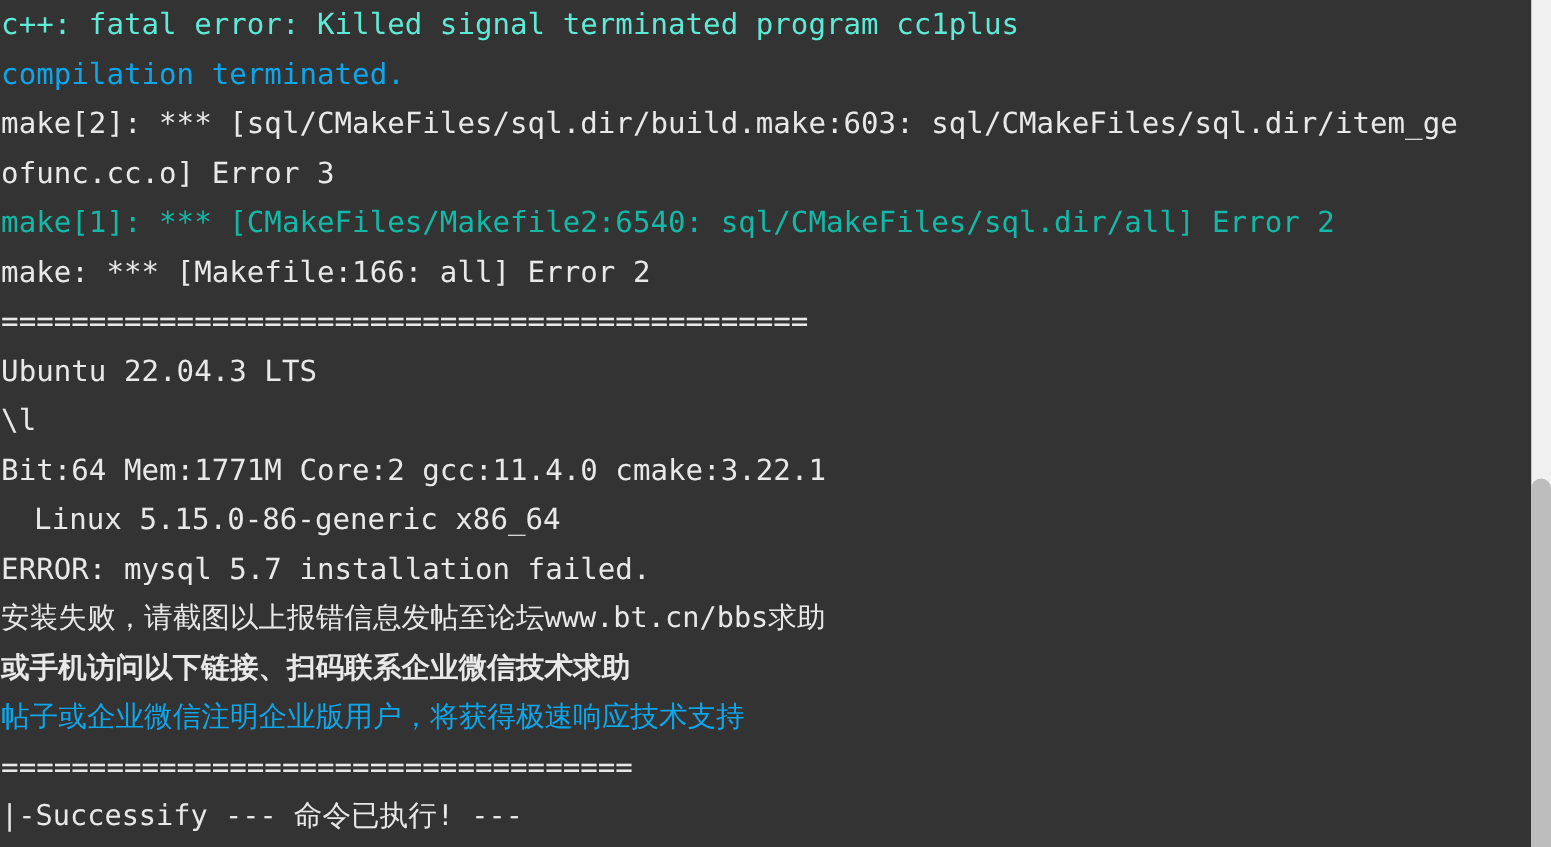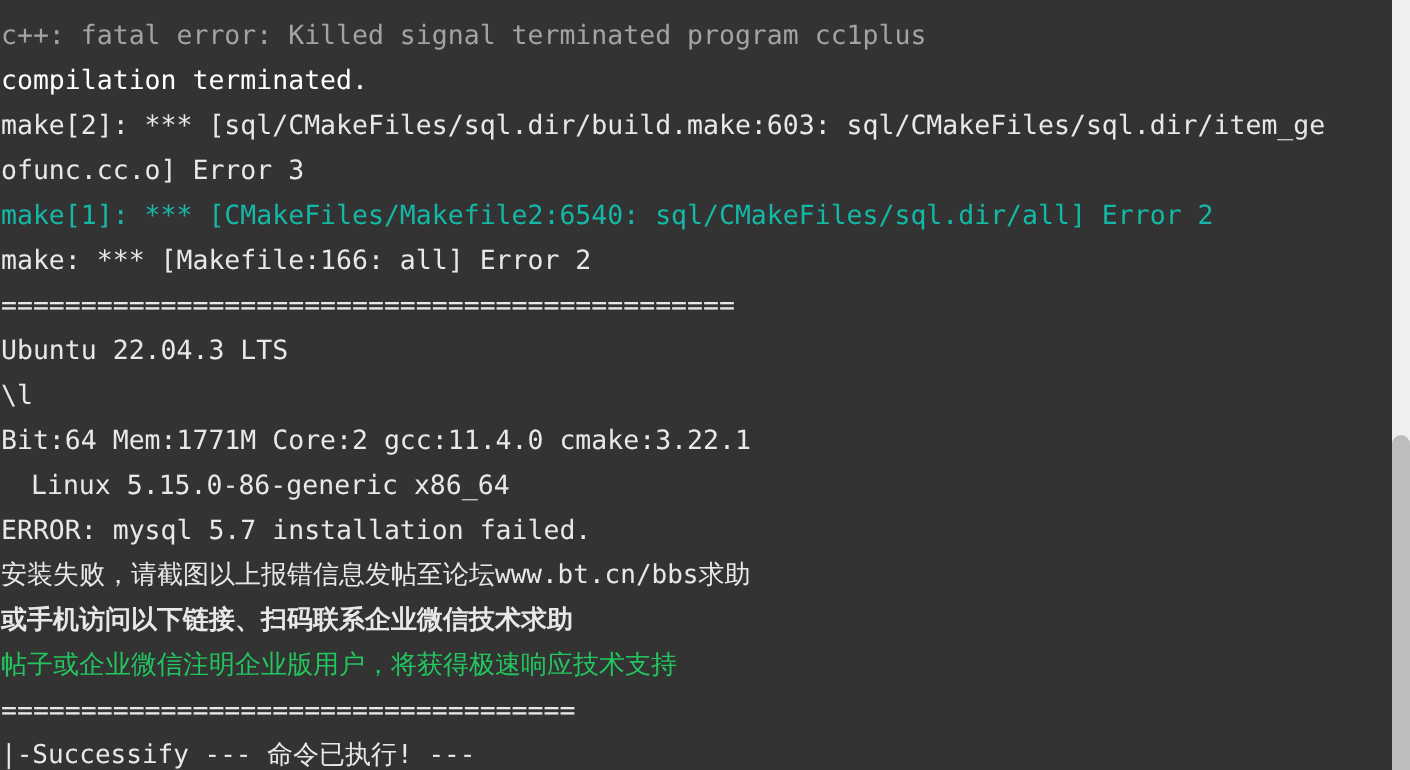--- a/index.html
+++ b/index.html
@@ -77,35 +77,35 @@
     border-radius: 9px 9px 0 0;
   }
 </style>
 </head>
 <body>
 
 <div id="terminal-window">
 
   <div id="terminal-output" style="background: rgb(51, 51, 51);">
 
-  <div class="term-line" style="color: #a3a3a3; margin-top: 13px;">c++: fatal error: Killed signal terminated program cc1plus</div>
-      <div class="term-line" style="color: #ffffff;">compilation terminated.</div>
+  <div class="term-line" style="color: #5eead4;">c++: fatal error: Killed signal terminated program cc1plus</div>
+      <div class="term-line" style="color: #0ea5e9;">compilation terminated.</div>
       <div class="term-line" style="color: rgb(232, 232, 232);">make[2]: *** [sql/CMakeFiles/sql.dir/build.make:603: sql/CMakeFiles/sql.dir/item_ge</div>
       <div class="term-line" style="color: rgb(232, 232, 232);">ofunc.cc.o] Error 3</div>
       <div class="term-line" style="color: #14b8a6;">make[1]: *** [CMakeFiles/Makefile2:6540: sql/CMakeFiles/sql.dir/all] Error 2</div>
       <div class="term-line" style="color: rgb(232, 232, 232);">make: *** [Makefile:166: all] Error 2</div>
       <div class="term-line sep" style="color: rgb(232, 232, 232);">==============================================</div>
       <div class="term-line" style="color: rgb(232, 232, 232);">Ubuntu 22.04.3 LTS</div>
       <div class="term-line" style="color: rgb(232, 232, 232);">\l</div>
       <div class="term-line" style="color: rgb(232, 232, 232);">Bit:64 Mem:1771M Core:2 gcc:11.4.0 cmake:3.22.1</div>
       <div class="term-line" style="color: rgb(232, 232, 232); padding-left: 31px;">Linux 5.15.0-86-generic x86_64</div>
       <div class="term-line" style="color: rgb(232, 232, 232);">ERROR: mysql 5.7 installation failed.</div>
       <div class="term-line cjk" style="color: rgb(232, 232, 232);">安装失败，请截图以上报错信息发帖至论坛www.bt.cn/bbs求助</div>
       <div class="term-line cjk" style="color: rgb(232, 232, 232); font-weight: bold;">或手机访问以下链接、扫码联系企业微信技术求助</div>
-      <div class="term-line cjk" style="color: #22c55e;">帖子或企业微信注明企业版用户，将获得极速响应技术支持</div>
+      <div class="term-line cjk" style="color: #0ea5e9;">帖子或企业微信注明企业版用户，将获得极速响应技术支持</div>
       <div class="term-line sep" style="color: rgb(232, 232, 232);">====================================</div>
       <div class="term-line cjk" style="color: rgb(232, 232, 232);">|-Successify --- 命令已执行! ---</div>
     </div>
 
   <div id="scrollbar" style="background: rgb(240, 240, 240);">
     <div id="scrollbar-thumb" style="background: rgb(189, 189, 189); top: 435px; height: 335px;"></div>
   </div>
 
 </div>
 

